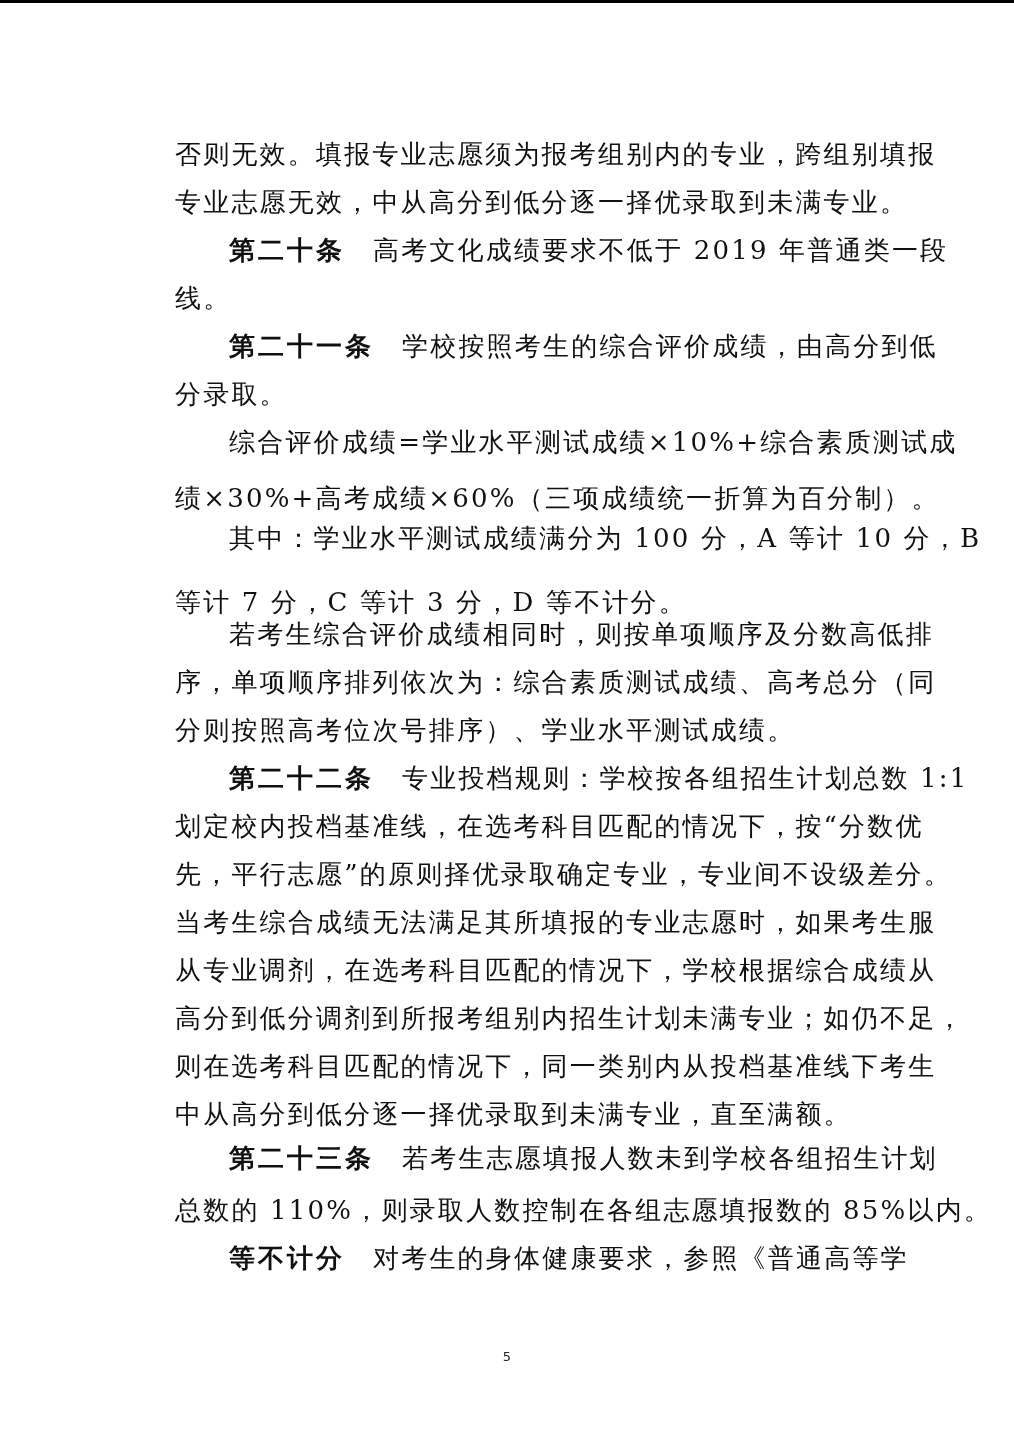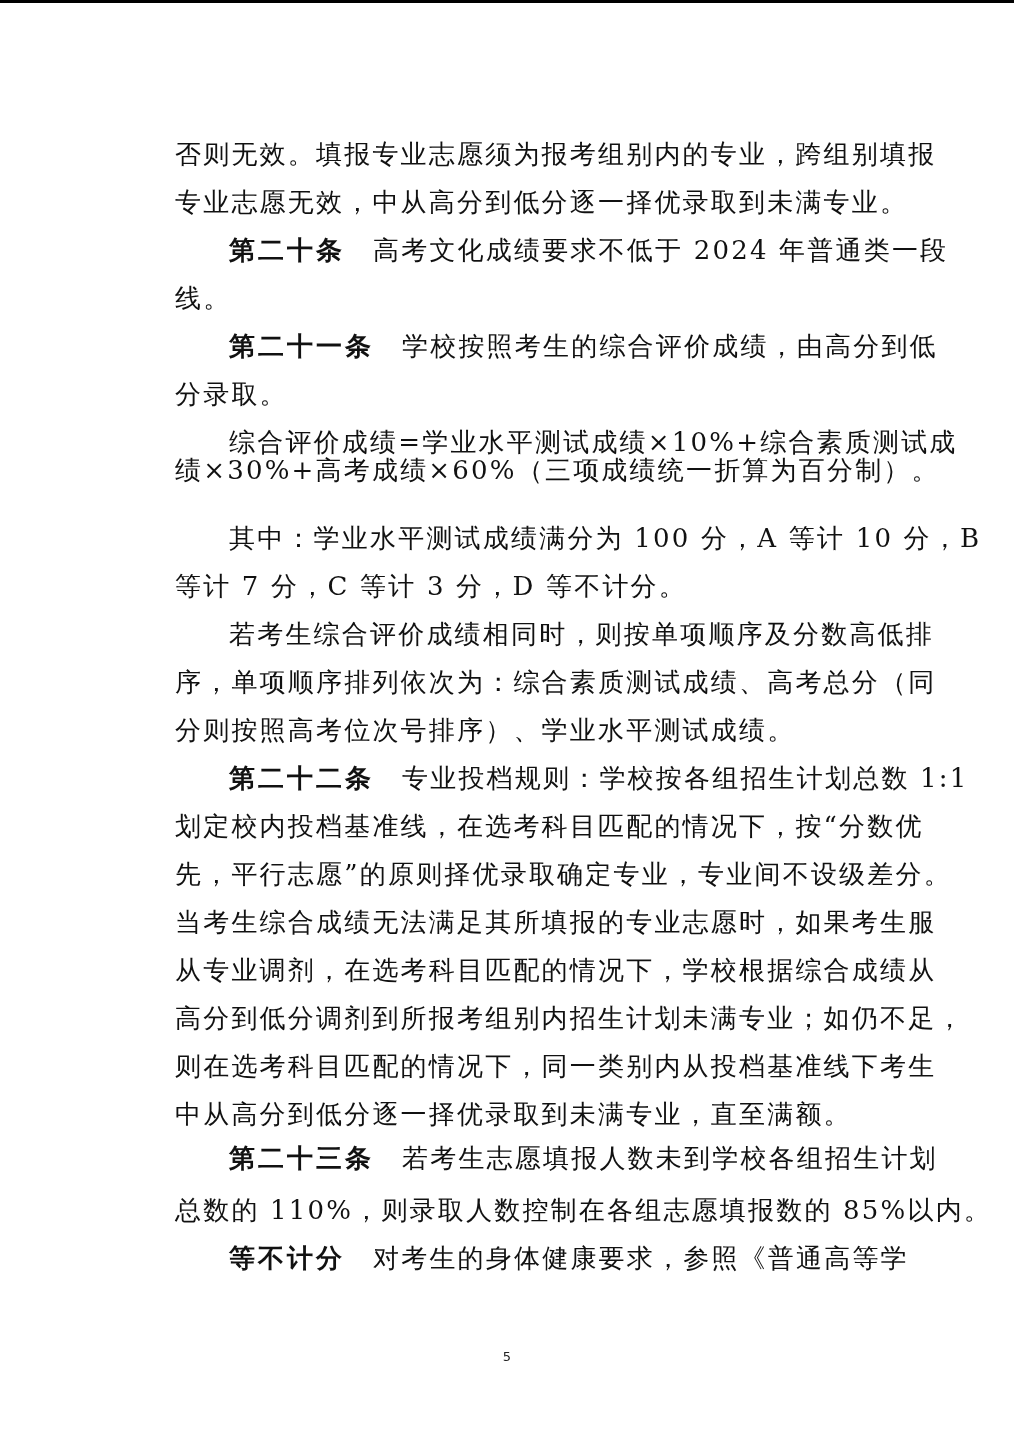--- a/index.html
+++ b/index.html
@@ -58,31 +58,31 @@
   </style>
 </head>
 <body>
 
 <div class="top-bar"></div>
 
 <div class="page-body">
   <div class="line" style="top:0px"><span>否则无效。填报专业志愿须为报考组别内的专业，跨组别填报</span></div>
   <div class="line" style="top:48px"><span>专业志愿无效，中从高分到低分逐一择优录取到未满专业。</span></div>
 
-  <div class="line indent" style="top:96px"><span class="art-label">第二十条</span><span>高考文化成绩要求不低于 2024 年普通类一段</span></div>
+  <div class="line indent" style="top:96px"><span class="art-label">第二十条</span><span>高考文化成绩要求不低于 2019 年普通类一段</span></div>
   <div class="line" style="top:144px"><span>线。</span></div>
 
   <div class="line indent" style="top:192px"><span class="art-label">第二十一条</span><span>学校按照考生的综合评价成绩，由高分到低</span></div>
   <div class="line" style="top:240px"><span>分录取。</span></div>
 
   <div class="line indent" style="top:288px"><span>综合评价成绩=学业水平测试成绩×10%+综合素质测试成</span></div>
-  <div class="line" style="top:316px"><span>绩×30%+高考成绩×60%（三项成绩统一折算为百分制）。</span></div>
+  <div class="line" style="top:344px"><span>绩×30%+高考成绩×60%（三项成绩统一折算为百分制）。</span></div>
 
   <div class="line indent" style="top:384px"><span>其中：学业水平测试成绩满分为 100 分，A 等计 10 分，B</span></div>
-  <div class="line" style="top:432px"><span>等计 7 分，C 等计 3 分，D 等不计分。</span></div>
+  <div class="line" style="top:448px"><span>等计 7 分，C 等计 3 分，D 等不计分。</span></div>
 
   <div class="line indent" style="top:480px"><span>若考生综合评价成绩相同时，则按单项顺序及分数高低排</span></div>
   <div class="line" style="top:528px"><span>序，单项顺序排列依次为：综合素质测试成绩、高考总分（同</span></div>
   <div class="line" style="top:576px"><span>分则按照高考位次号排序）、学业水平测试成绩。</span></div>
 
   <div class="line indent" style="top:624px"><span class="art-label">第二十二条</span><span>专业投档规则：学校按各组招生计划总数 1:1</span></div>
   <div class="line" style="top:672px"><span>划定校内投档基准线，在选考科目匹配的情况下，按“分数优</span></div>
   <div class="line" style="top:720px"><span>先，平行志愿”的原则择优录取确定专业，专业间不设级差分。</span></div>
   <div class="line" style="top:768px"><span>当考生综合成绩无法满足其所填报的专业志愿时，如果考生服</span></div>
   <div class="line" style="top:816px"><span>从专业调剂，在选考科目匹配的情况下，学校根据综合成绩从</span></div>

